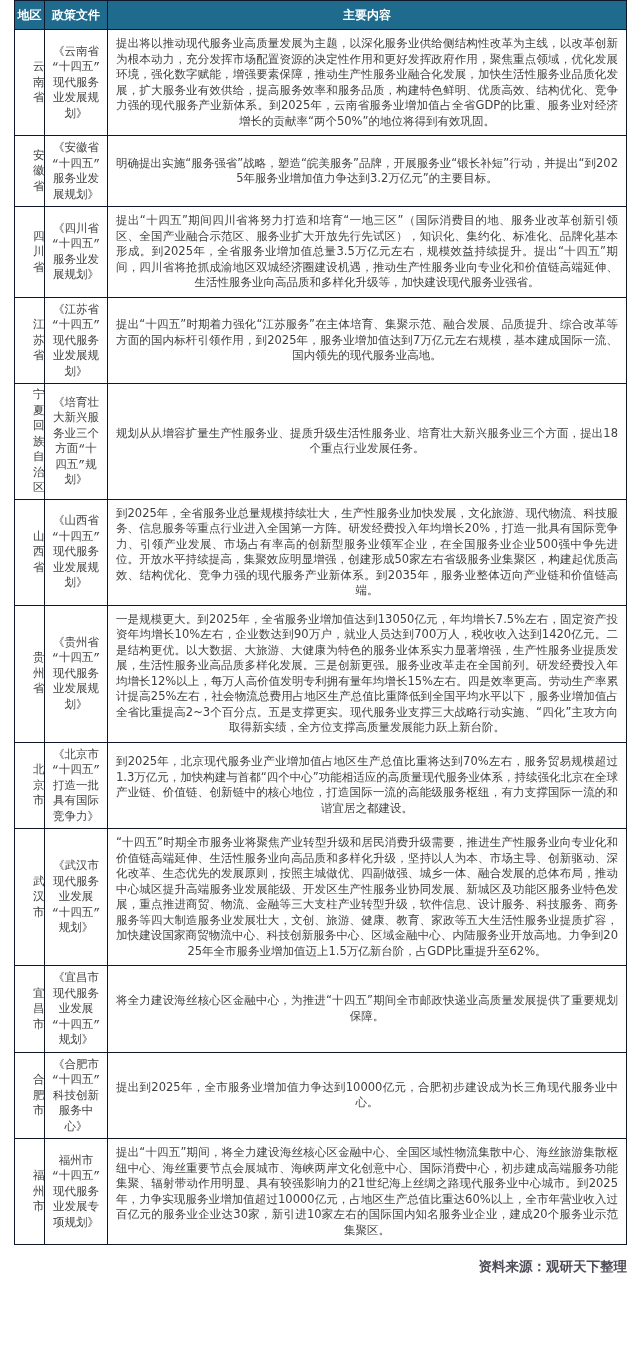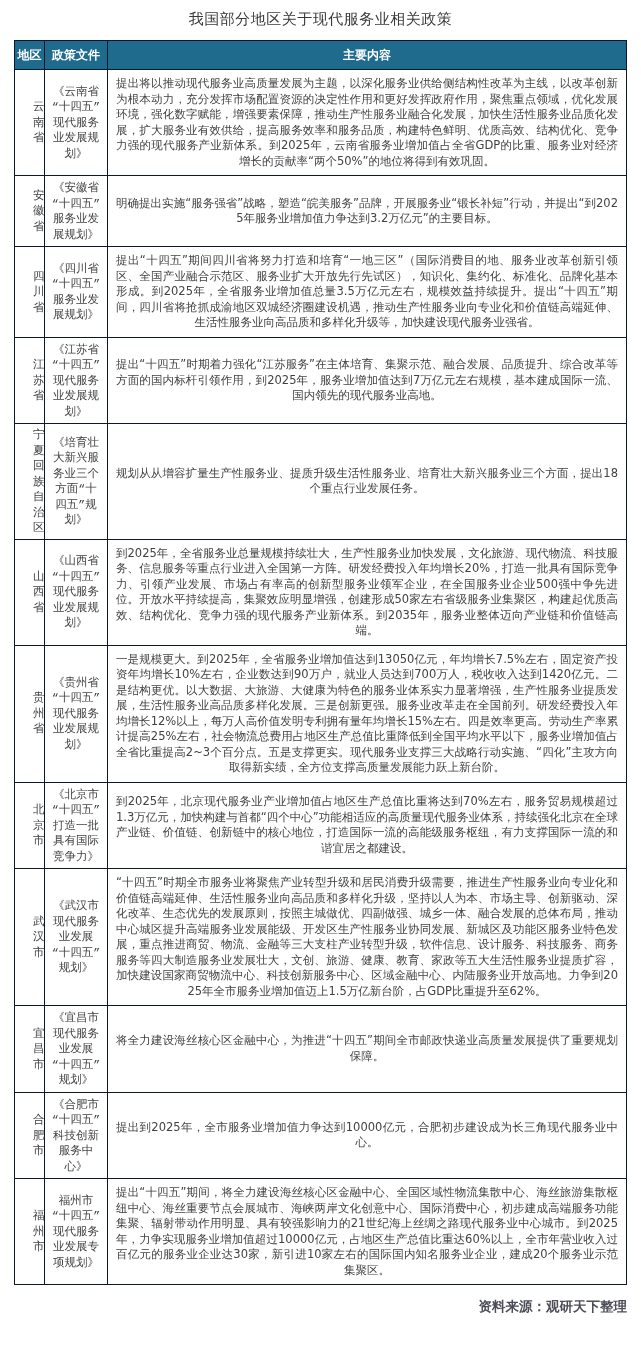--- a/index.html
+++ b/index.html
@@ -71,21 +71,20 @@
     font-size: 13.5px;
     color: #4d4d57;
     margin: 13px 14px 20px 0;
     font-weight: bold;
   }
 </style>
 </head>
 <body>
 
 <div class="page">
-  <div class="title">我国部分地区关于现代服务业相关政策</div>
 
   <table class="policy-table">
     <colgroup>
       <col class="col-region">
       <col class="col-policy">
       <col class="col-content">
     </colgroup>
     <thead>
       <tr>
           <th>地区</th>

